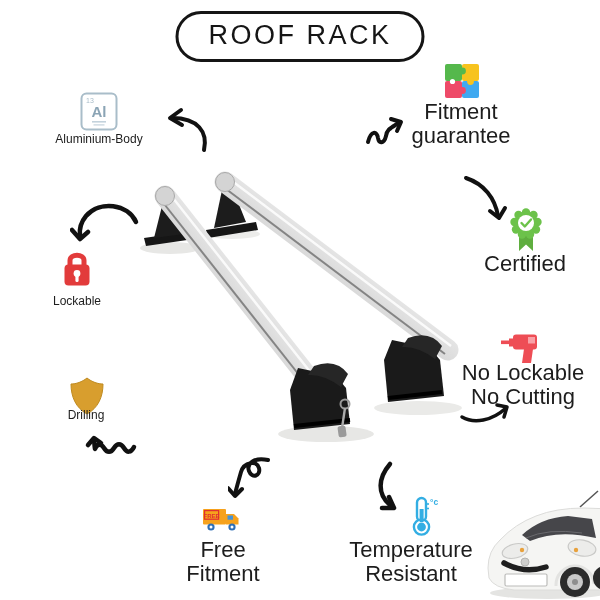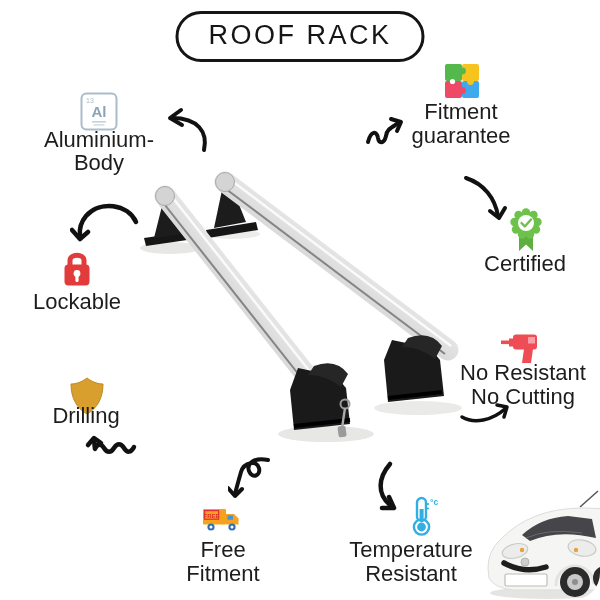--- a/index.html
+++ b/index.html
@@ -1,27 +1,27 @@
 <!DOCTYPE html>
 <html><head>
 <meta charset="utf-8">
 <style>
   html,body{margin:0;padding:0;}
   body{font-family:"Liberation Sans", sans-serif; background:#ffffff;}
-  #stage{position:relative;width:600px;height:600px;background:#ffffff;overflow:hidden;border-radius:27px;}
+  #stage{position:relative;width:600px;height:600px;background:#ffffff;overflow:hidden;}
   .abs{position:absolute;}
   .title-pill{
     left:50%;top:11px;transform:translateX(-50%);
     border:3px solid #151515;border-radius:34px;
     padding:6px 30px 8px 30px;
   }
   .title-pill span{
     font-size:27px;font-weight:500;letter-spacing:2.5px;color:#151515;white-space:nowrap;
   }
-  .lbl{color:#1d1d1d;font-size:22px;text-align:center;line-height:23px;}
+  .lbl{color:#1d1d1d;font-size:12px;text-align:center;line-height:23px;}
   .lbl2{color:#1d1d1d;font-size:22px;text-align:center;line-height:24px;}
   svg{display:block;}
   .arrow path, .arrow polyline{fill:none;stroke:#111111;stroke-linecap:round;stroke-linejoin:round;}
 </style>
 </head>
 <body>
 
 <div id="stage">
 
   <div class="abs title-pill">
@@ -156,21 +156,21 @@
   </svg>
 
   <svg class="abs" style="left:501px;top:329px;" width="42" height="36" viewBox="0 0 42 36">
     <rect x="0" y="11.5" width="10" height="3.6" fill="#ee4d55"></rect>
     <rect x="8" y="9.5" width="6" height="8" fill="#ee4d55"></rect>
     <rect x="12" y="5.5" width="24" height="15" rx="3" fill="#ee4d55"></rect>
     <rect x="27" y="8" width="7" height="6.5" fill="#f9a0a6"></rect>
     <path d="M23,20 L32,20 L30,34 L21,34 Z" fill="#ee4d55"></path>
   </svg>
   <div class="abs lbl2" style="left:460px;top:361px;width:126px;">
-    <div>No Resistant</div>
+    <div>No Lockable</div>
     <div>No Cutting</div>
   </div>
   <svg class="abs arrow" style="left:458px;top:400px;" width="56" height="26" viewBox="0 0 56 26">
     <path d="M4,17 C16,24 34,21 48,8" stroke-width="3.5"></path>
     <path d="M39,5 L49,7 L46,17" stroke-width="3.5"></path>
   </svg>
 
   <svg class="abs arrow" style="left:228px;top:456px;" width="46" height="50" viewBox="0 0 46 50">
     <path d="M40,4 C27,1 18,7 21,15 C24,23 33,20 31,12 C29,4 16,6 13,16 C11,23 9,30 7,38" stroke-width="4"></path>
     <path d="M0,32 L7,40 L14,33" stroke-width="4"></path>

